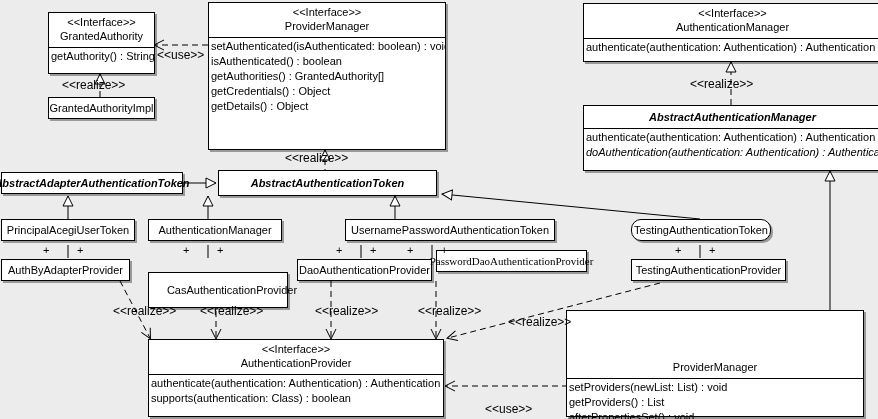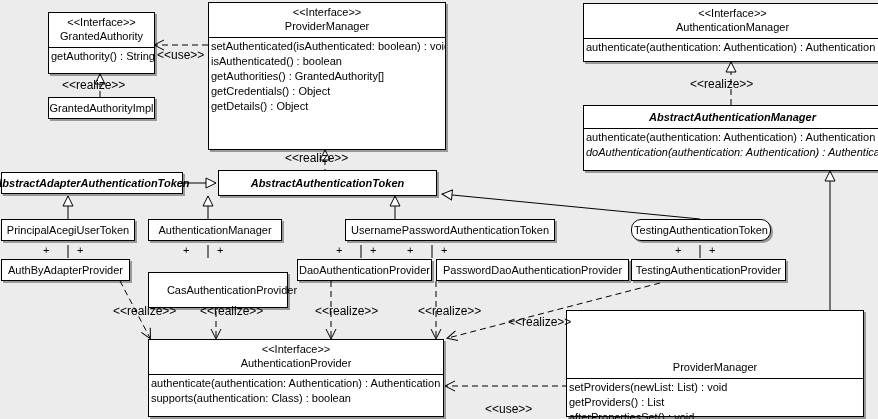--- a/index.html
+++ b/index.html
@@ -193,21 +193,21 @@
 </div>
 
 <div class="box" style="left:148px;top:272px;width:140px;height:36px;padding-left:28px;">
   <div class="single">CasAuthenticationProvider</div>
 </div>
 
 <div class="box" style="left:297px;top:259px;width:135px;height:22px;">
   <div class="single">DaoAuthenticationProvider</div>
 </div>
 
-<div class="box" style="left:436px;top:259px;width:193px;height:22px;">
+<div class="box" style="left:436px;top:250px;width:151px;height:22px;font-family:Liberation Serif, serif;">
   <div class="single">PasswordDaoAuthenticationProvider</div>
 </div>
 
 <div class="box" style="left:631px;top:259px;width:155px;height:22px;">
   <div class="single">TestingAuthenticationProvider</div>
 </div>
 
 <div class="box" style="left:148px;top:339px;width:296px;height:78px;">
   <div class="stereo">&lt;&lt;Interface&gt;&gt;</div>
   <div class="cname plain">AuthenticationProvider</div>

